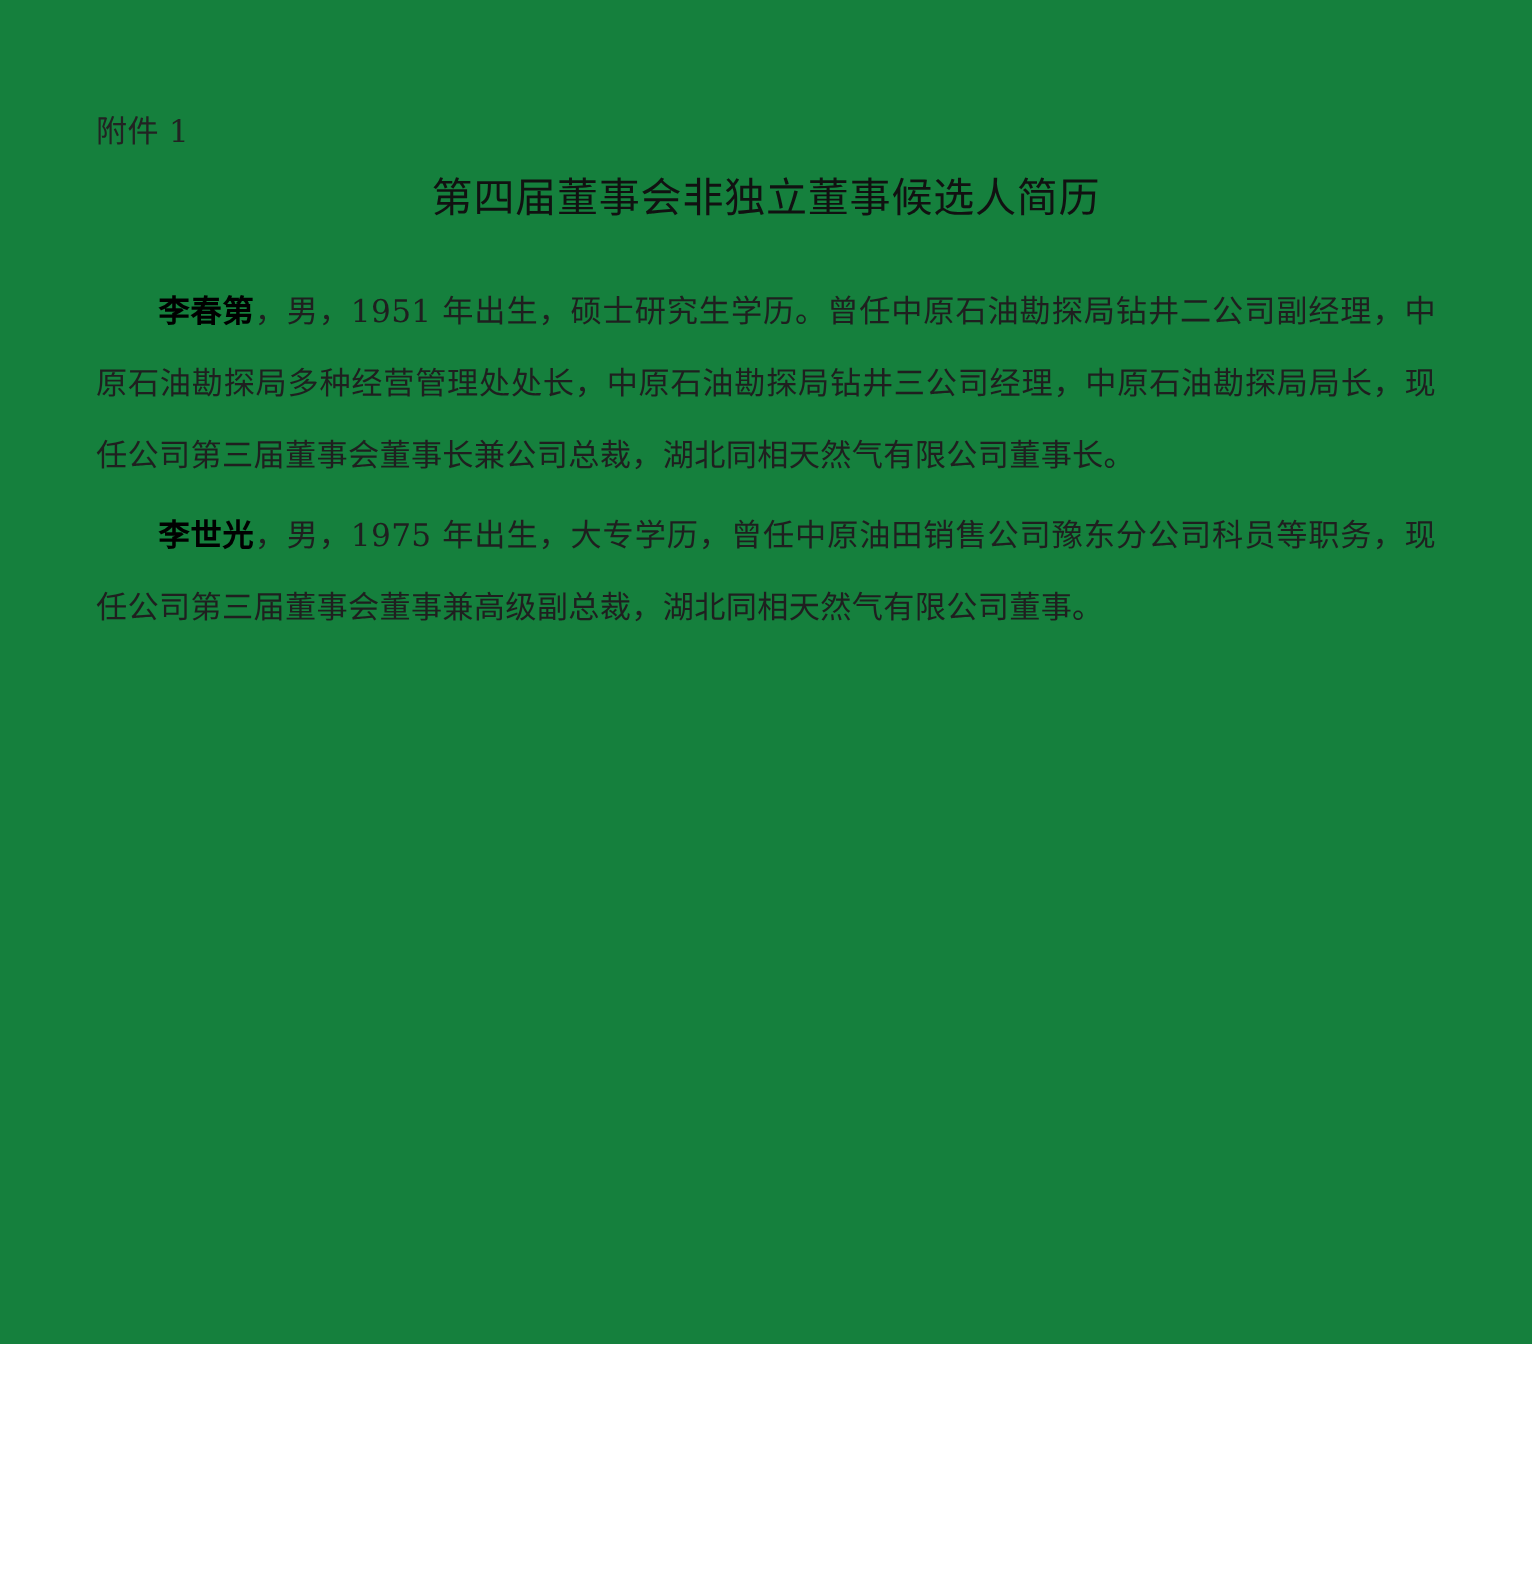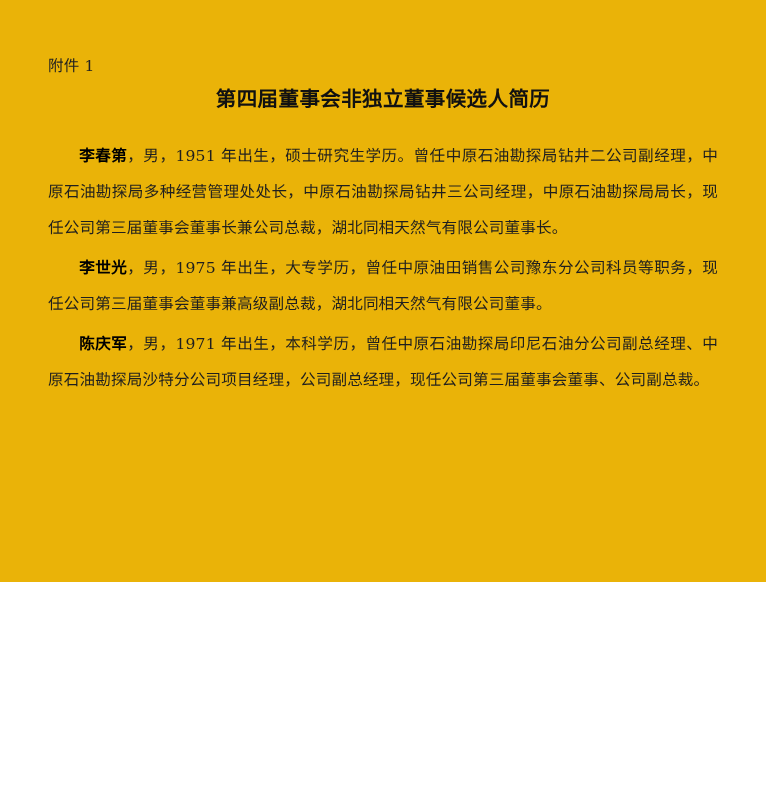--- a/index.html
+++ b/index.html
@@ -12,43 +12,43 @@
     width: 766px;
     height: 787px;
     overflow: hidden;
     font-family: "DejaVu Serif", "Liberation Serif", serif;
     color: #1a1a1a;
     -webkit-font-smoothing: antialiased;
   }
   .page {
     position: relative;
     width: 766px;
-    height: 582px;
+    height: 672px;
     box-sizing: border-box;
     padding: 11px;
-    background: #eab308;
+    background: #15803d;
   }
   .doc-header {
     position: absolute;
     left: 48px;
     top: 55px;
     font-size: 15.5px;
     line-height: 22px;
     letter-spacing: 0.2px;
     white-space: pre;
     color: #222222;
   }
   .doc-title {
     position: absolute;
     left: 48px;
     top: 84px;
     width: 670px;
     text-align: center;
     font-size: 20.5px;
-    font-weight: bold;
+    font-weight: normal;
     line-height: 30px;
     letter-spacing: 0.4px;
     color: #111111;
   }
   .body-block {
     position: absolute;
     left: 48px;
     top: 138px;
     width: 670px;
   }
@@ -84,19 +84,16 @@
 
     <p class="bio-para">
       <span class="bio-name">李春第</span><span class="bio-rest">，男，1951 年出生，硕士研究生学历。曾任中原石油勘探局钻井二公司副经理，中原石油勘探局多种经营管理处处长，中原石油勘探局钻井三公司经理，中原石油勘探局局长，现任公司第三届董事会董事长兼公司总裁，湖北同相天然气有限公司董事长。</span>
     </p>
 
 
     <p class="bio-para">
       <span class="bio-name">李世光</span><span class="bio-rest">，男，1975 年出生，大专学历，曾任中原油田销售公司豫东分公司科员等职务，现任公司第三届董事会董事兼高级副总裁，湖北同相天然气有限公司董事。</span>
     </p>
 
-    <p class="bio-para">
-      <span class="bio-name">陈庆军</span><span class="bio-rest">，男，1971 年出生，本科学历，曾任中原石油勘探局印尼石油分公司副总经理、中原石油勘探局沙特分公司项目经理，公司副总经理，现任公司第三届董事会董事、公司副总裁。</span>
-    </p>
 
   </div>
 
 </div>
 
 </body></html>

